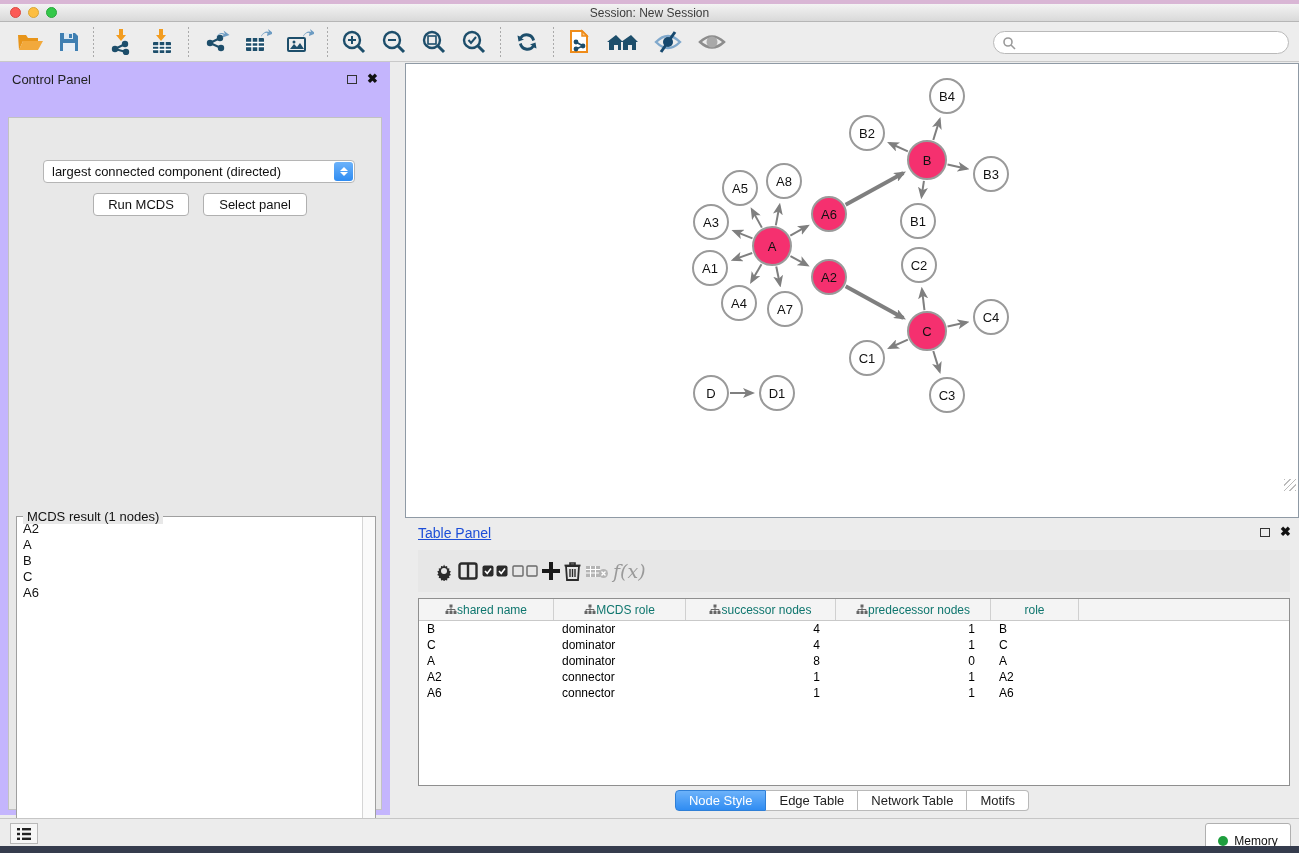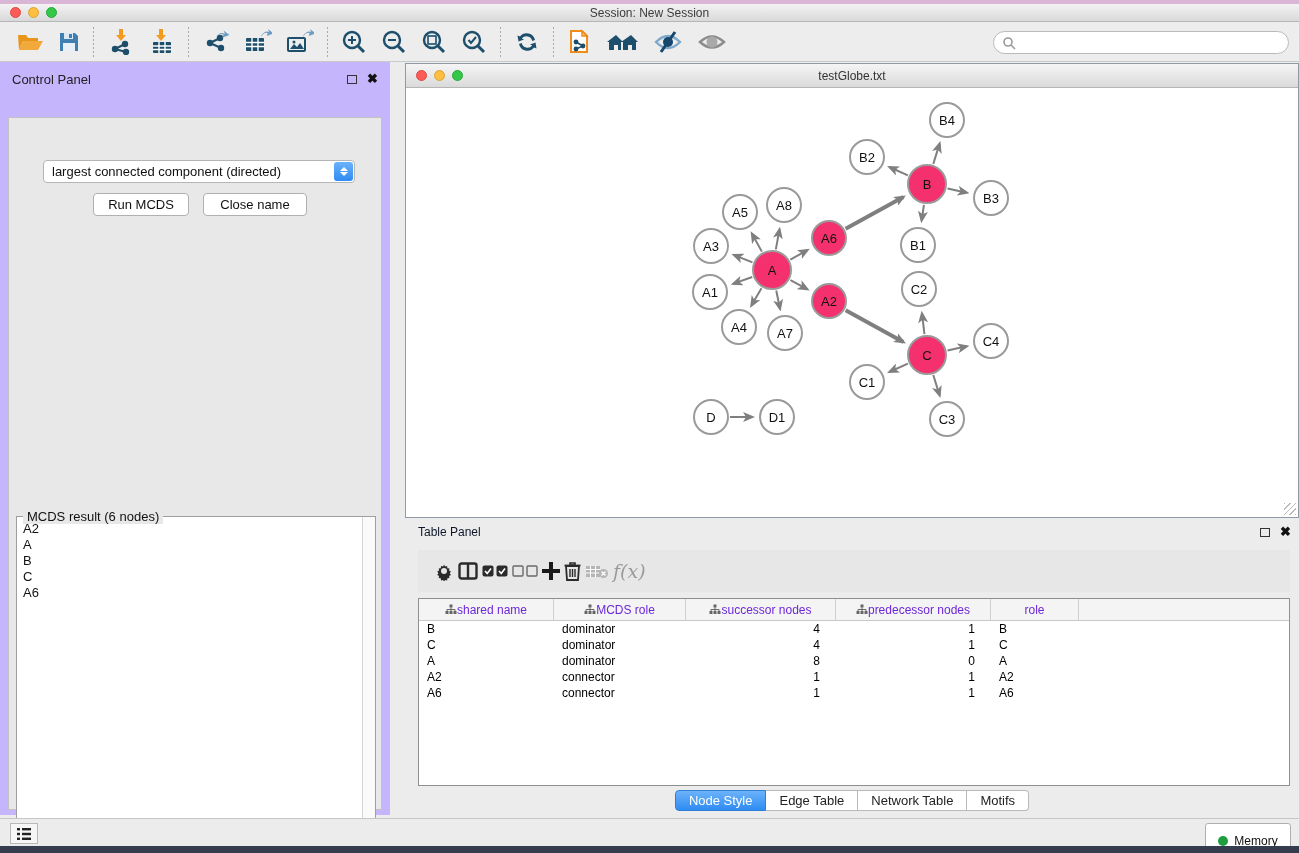--- a/index.html
+++ b/index.html
@@ -74,31 +74,31 @@
   #net-titlebar { height:24px; background:linear-gradient(#f5f5f5,#dadada);
     border-bottom:1px solid #b5b5b5; display:flex; align-items:center; justify-content:center;
     font-size:12px; color:#333; position:relative; }
   #net-titlebar .lights { top:6px; }
   #net-titlebar .light { width:11px; height:11px; }
   #net-canvas { position:relative; width:891px; height:428px; background:#fff; }
   #resize-grip { position:absolute; right:1px; bottom:1px; width:12px; height:12px;
     background:repeating-linear-gradient(135deg,#bbb 0 1px,transparent 1px 4px); }
   
   #table-panel { left:405px; top:520px; width:894px; height:295px; }
-  #tp-header { position:absolute; left:13px; top:5px; font-size:12px; color:#0f172a; }
+  #tp-header { position:absolute; left:13px; top:5px; font-size:14px; color:#1d4ed8;text-decoration:underline; }
   #tp-ctrls { position:absolute; right:8px; top:7px; display:flex; gap:10px; align-items:center; }
   #tp-toolbar { position:absolute; left:13px; top:30px; width:872px; height:42px;
     background:#e7e7e7; display:flex; align-items:center; gap:4px; padding-left:16px; }
   .tp-ico { display:flex; align-items:center; justify-content:center; }
   #fx-label { font-family:"DejaVu Serif", serif; font-style:italic; font-size:19px; color:#9a9a9a; }
   #node-table { position:absolute; left:13px; top:78px; width:872px; height:188px;
     background:#fff; border:1px solid #8f8f8f; overflow:hidden; }
   #table-head { display:flex; height:22px; background:#f4f4f4; border-bottom:1px solid #c9c9c9; }
   .th { display:flex; align-items:center; justify-content:center; gap:0;
-    font-size:12px; color:#6d28d9; border-right:1px solid #d0d0d0; }
+    font-size:12px; color:#0f766e; border-right:1px solid #d0d0d0; }
   .th:last-child { border-right:none; }
   .tr { display:flex; height:16px; }
   .td { font-size:12px; color:#000; line-height:16px; white-space:nowrap; }
   .td.left { padding-left:8px; text-align:left; }
   .td.right { padding-right:16px; text-align:right; }
   
   #bottom-tabs { position:absolute; left:405px; top:790px; width:894px;
     display:flex; justify-content:center; }
   #status-bar { left:0; top:818px; width:1299px; height:28px; background:#ececec;
     border-top:1px solid #c6c6c6; }
@@ -276,44 +276,36 @@
   </div>
   <div id="cp-body">
     <div id="criterion-select">
       <span>largest connected component (directed)</span>
       <span id="criterion-stepper">
         <span class="chev up"></span>
           <span class="chev down"></span>
       </span>
     </div>
     <div id="run-btn" class="pushbtn">Run MCDS</div>
-    <div id="closepanel-btn" class="pushbtn">Close name</div>
+    <div id="closepanel-btn" class="pushbtn">Select panel</div>
     <div id="result-group">
-      <span id="result-legend">MCDS result (6 nodes)</span>
+      <span id="result-legend">MCDS result (1 nodes)</span>
       <div id="result-list">
           <div>A2</div>
           <div>A</div>
           <div>B</div>
           <div>C</div>
           <div>A6</div>
         </div>
       <div id="result-scroll"></div>
     </div>
   </div>
 </div>
 
 <div id="net-window" class="abs">
-  <div id="net-titlebar">
-    <div class="lights">
-      <span class="light red"></span>
-      <span class="light yellow"></span>
-      <span class="light green"></span>
-    </div>
-    <span>testGlobe.txt</span>
-  </div>
   <div id="net-canvas">
     <svg id="graph-svg" width="891" height="428" viewBox="0 0 891 428">
       <defs>
         <marker id="arrow" markerUnits="userSpaceOnUse" markerWidth="12" markerHeight="10" refX="9" refY="5" orient="auto">
           <path d="M0 0 L12 5 L0 10 L3 5 Z" fill="#7f7f7f"></path>
         </marker>
       </defs>
       <g id="graph-edges">
           <line x1="355.855375798862" y1="163.61286863543734" x2="346.0769335727834" y2="145.88944210066984" stroke="#7f7f7f" stroke-width="2" marker-end="url(#arrow)"></line>
           <line x1="369.8124970685782" y1="161.34897421186824" x2="373.4613130135974" y2="141.58455450968066" stroke="#7f7f7f" stroke-width="2" marker-end="url(#arrow)"></line>

